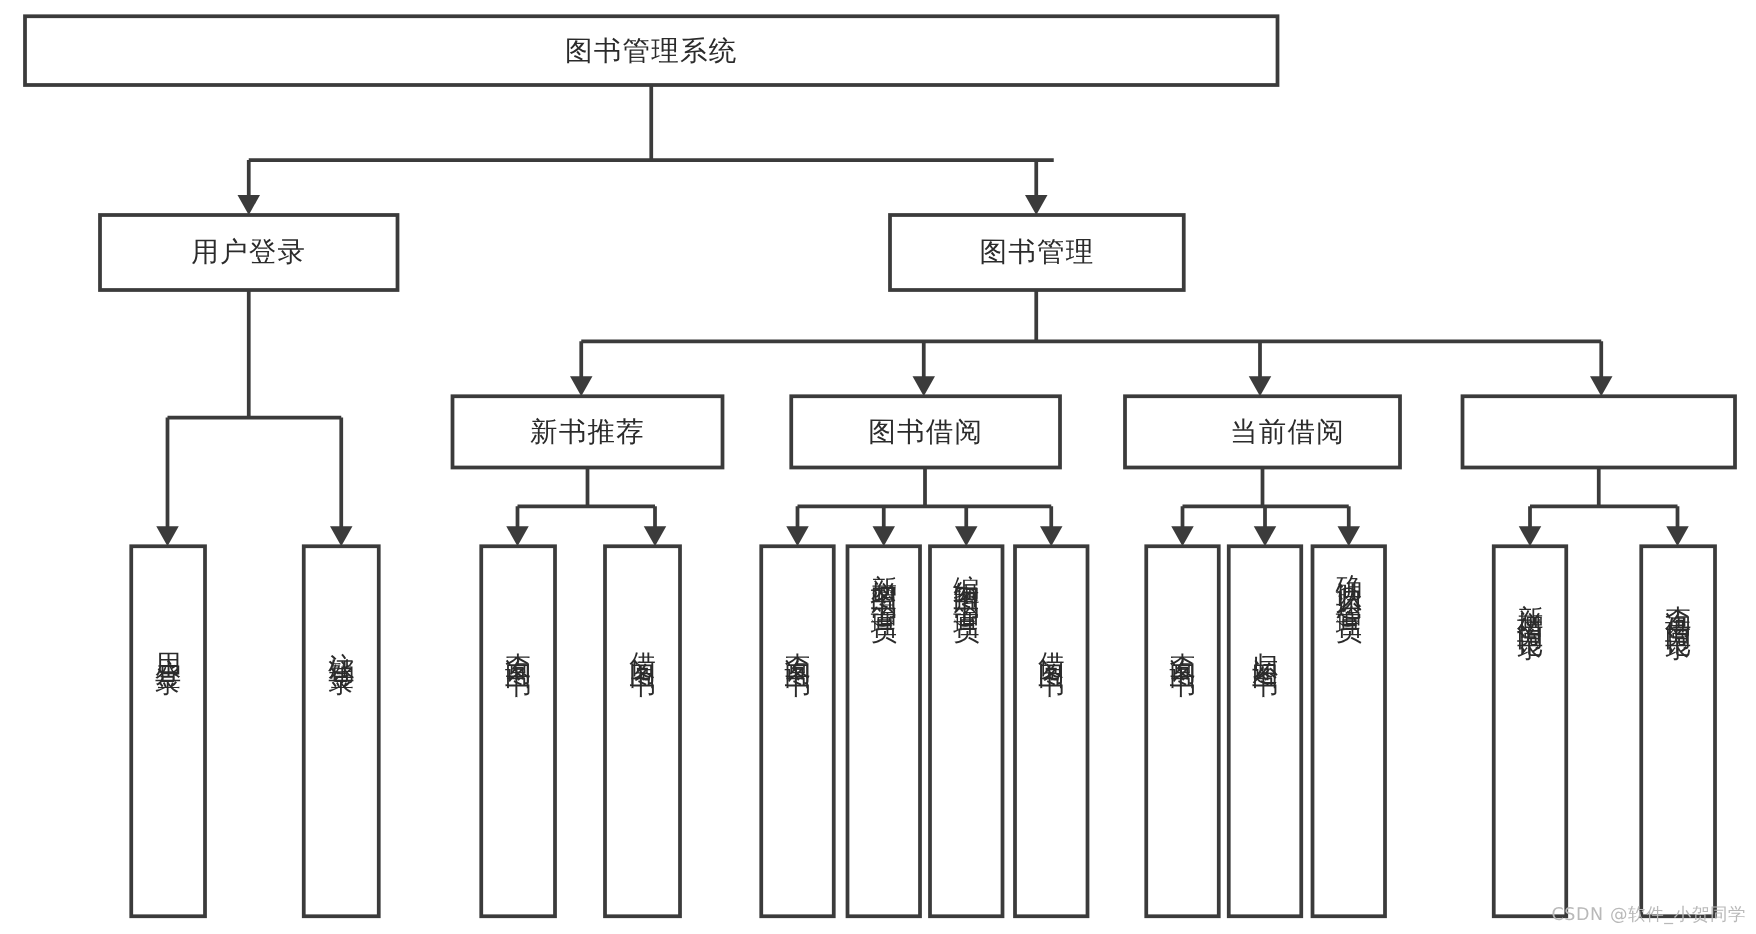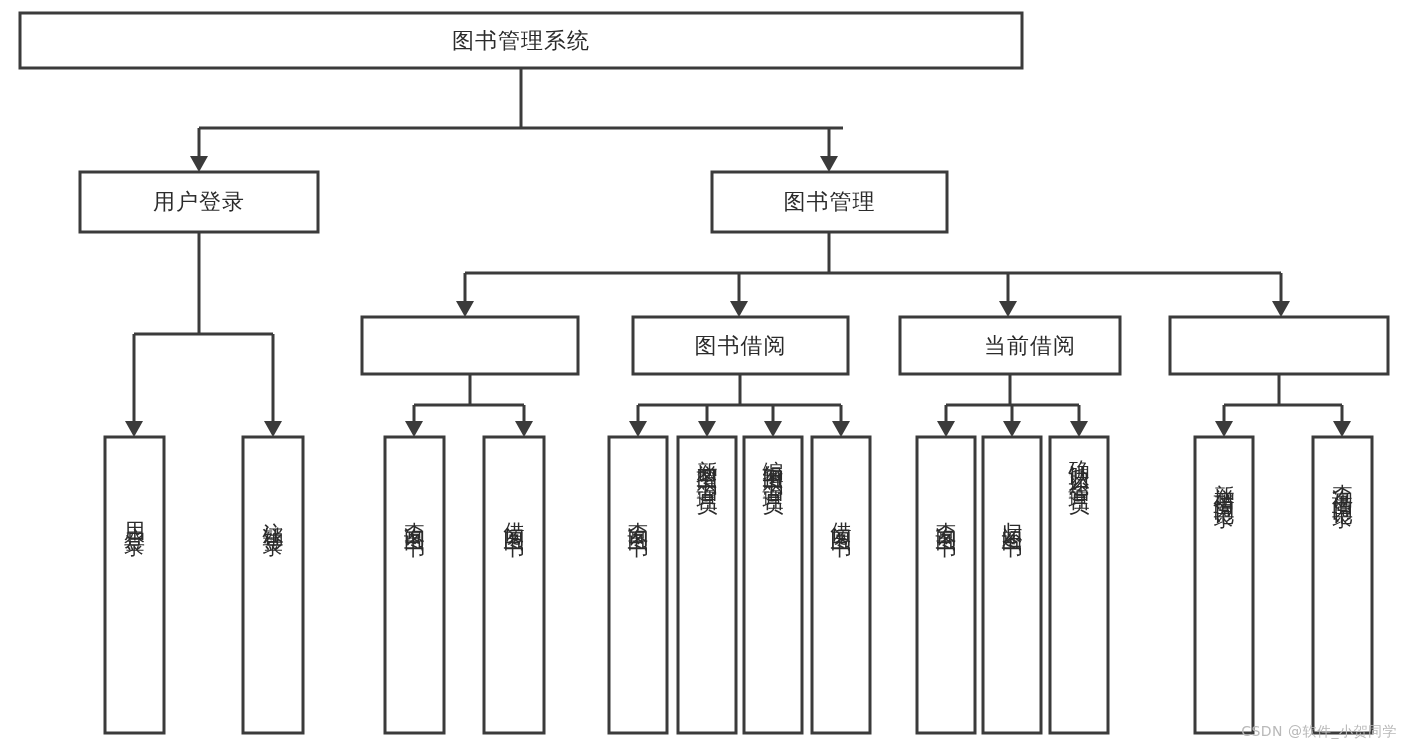--- a/index.html
+++ b/index.html
@@ -202,20 +202,23 @@
     <span class="hlabel-text">图书管理系统</span>
   </div>
 
   <div class="hlabel-wrap" style="left:80px; top:172px; width:238px; height:60px;">
     <span class="hlabel-text">用户登录</span>
   </div>
   <div class="hlabel-wrap" style="left:712px; top:172px; width:235px; height:60px;">
     <span class="hlabel-text">图书管理</span>
   </div>
 
+  <div class="hlabel-wrap" style="left:362px; top:317px; width:216px; height:57px;">
+    <span class="hlabel-text">新书推荐</span>
+  </div>
   <div class="hlabel-wrap" style="left:633px; top:317px; width:215px; height:57px;">
     <span class="hlabel-text">图书借阅</span>
   </div>
   <div class="hlabel-wrap" style="left:900px; top:317px; width:260px; height:57px;">
     <span class="hlabel-text">当前借阅</span>
   </div>
 
   <div class="vlabel-wrap" style="left:105px; top:505px; width:59px; height:228px;">
     <span class="vlabel-text">用户登录</span>
   </div>

